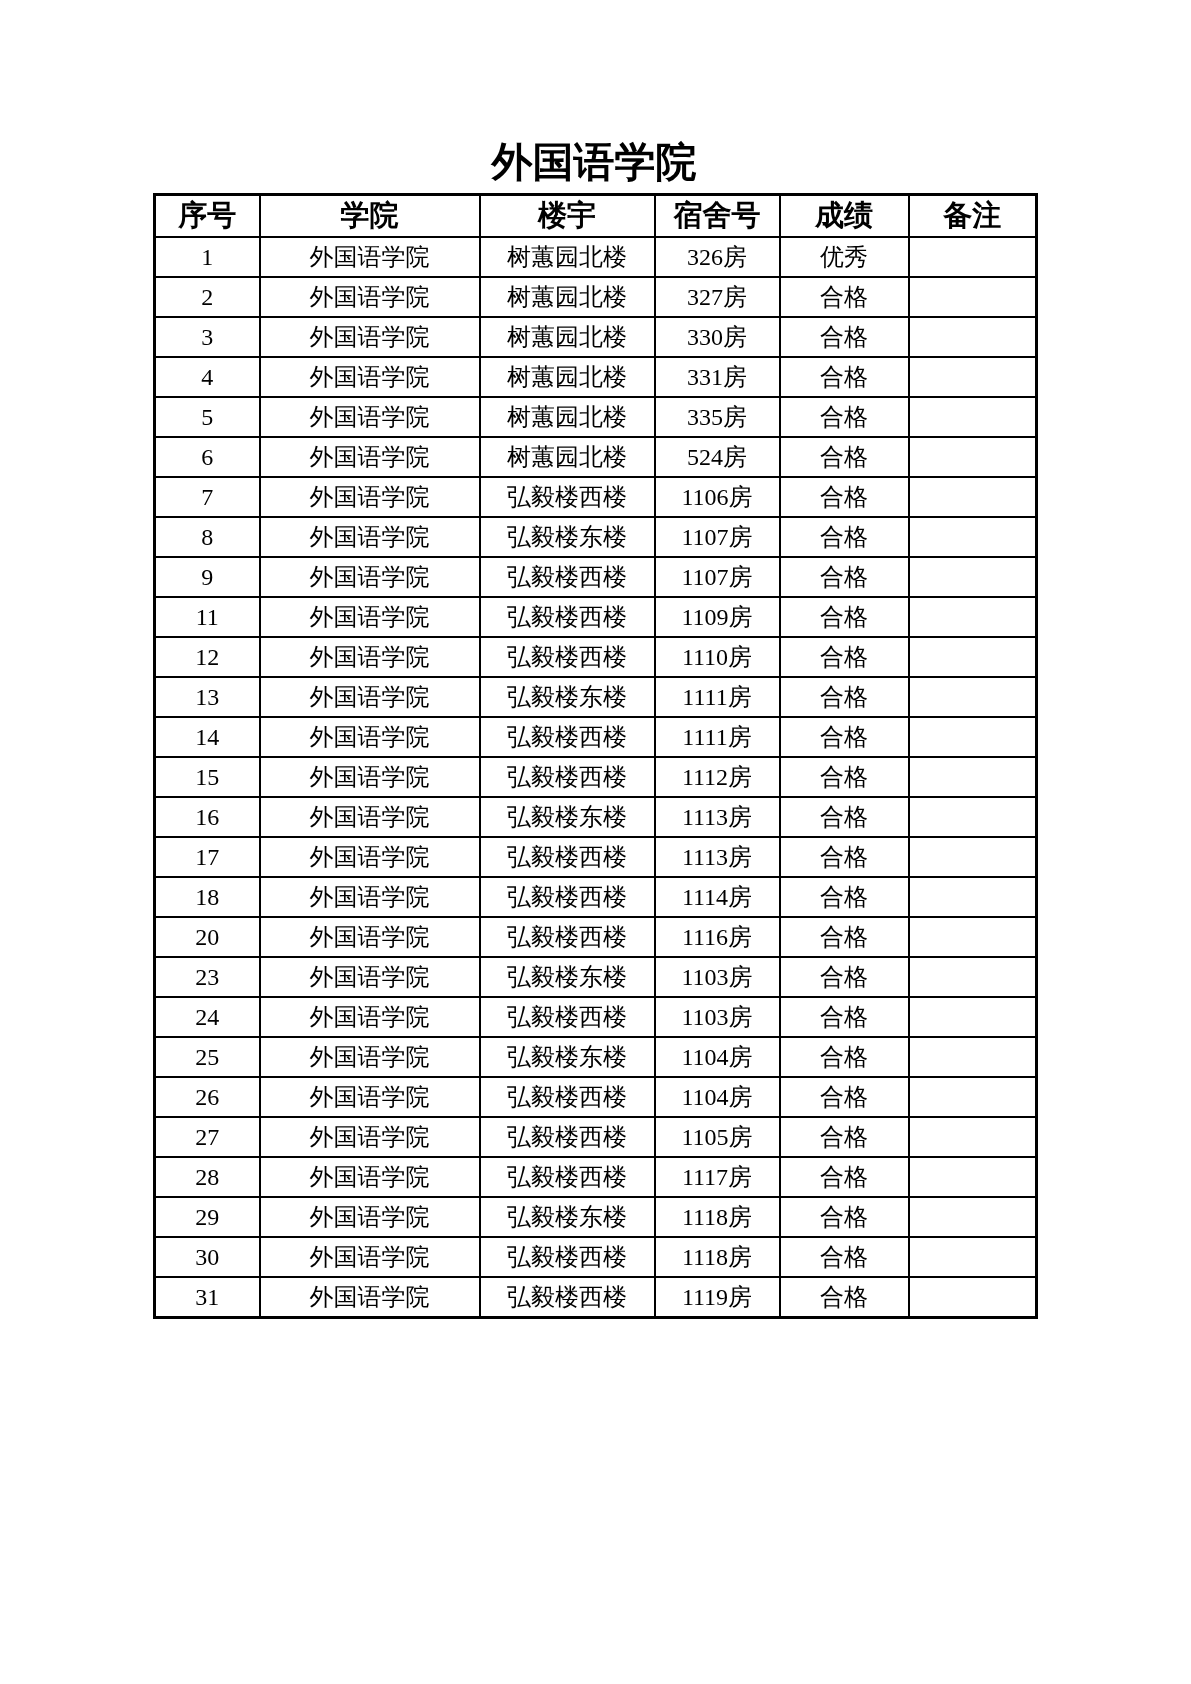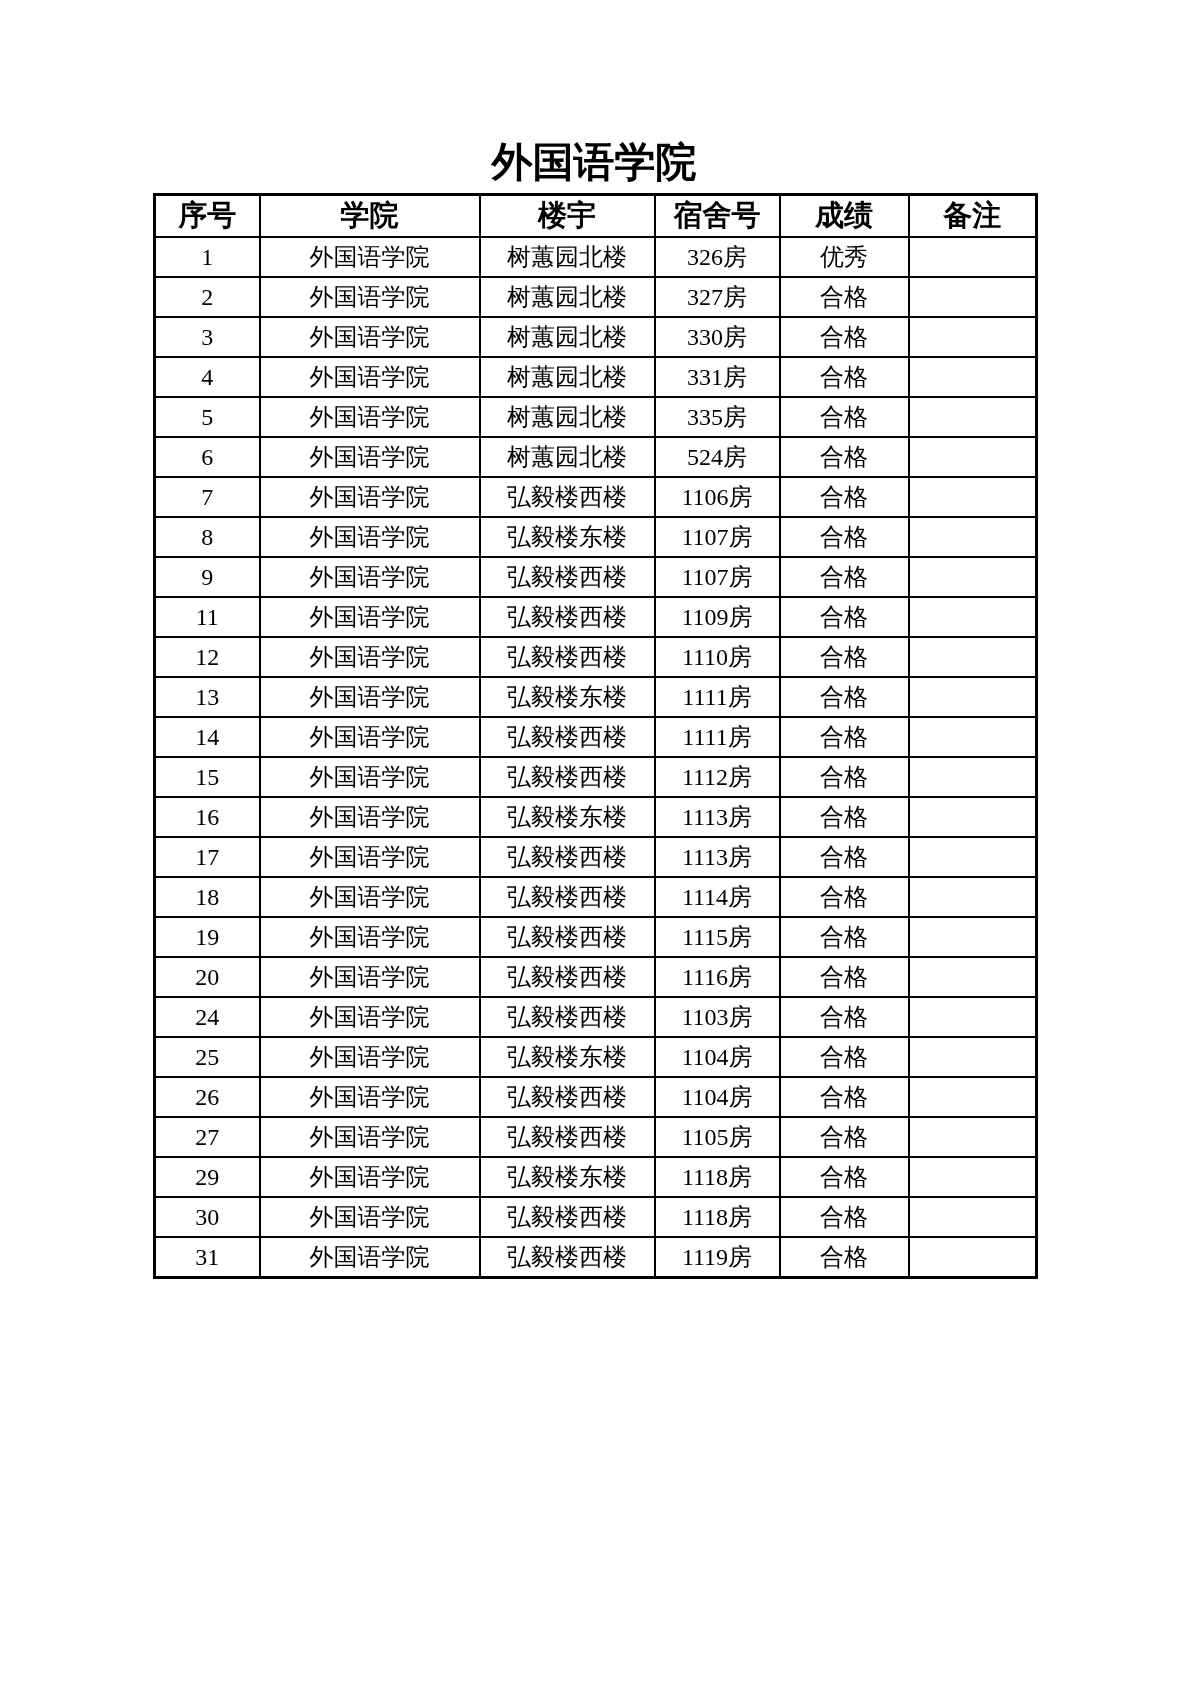--- a/index.html
+++ b/index.html
@@ -219,36 +219,36 @@
           </tr>
           <tr>
             <td>18</td>
             <td>外国语学院</td>
             <td>弘毅楼西楼</td>
             <td>1114房</td>
             <td>合格</td>
             <td></td>
           </tr>
           <tr>
-            <td>19</td>
-            <td>外国语学院</td>
-            <td>弘毅楼西楼</td>
-            <td>1115房</td>
-            <td>合格</td>
-            <td></td>
-          </tr>
-          <tr>
             <td>20</td>
             <td>外国语学院</td>
             <td>弘毅楼西楼</td>
             <td>1116房</td>
             <td>合格</td>
             <td></td>
           </tr>
           <tr>
+            <td>23</td>
+            <td>外国语学院</td>
+            <td>弘毅楼东楼</td>
+            <td>1103房</td>
+            <td>合格</td>
+            <td></td>
+          </tr>
+          <tr>
             <td>24</td>
             <td>外国语学院</td>
             <td>弘毅楼西楼</td>
             <td>1103房</td>
             <td>合格</td>
             <td></td>
           </tr>
           <tr>
             <td>25</td>
             <td>外国语学院</td>
@@ -263,20 +263,28 @@
             <td>弘毅楼西楼</td>
             <td>1104房</td>
             <td>合格</td>
             <td></td>
           </tr>
           <tr>
             <td>27</td>
             <td>外国语学院</td>
             <td>弘毅楼西楼</td>
             <td>1105房</td>
+            <td>合格</td>
+            <td></td>
+          </tr>
+          <tr>
+            <td>28</td>
+            <td>外国语学院</td>
+            <td>弘毅楼西楼</td>
+            <td>1117房</td>
             <td>合格</td>
             <td></td>
           </tr>
           <tr>
             <td>29</td>
             <td>外国语学院</td>
             <td>弘毅楼东楼</td>
             <td>1118房</td>
             <td>合格</td>
             <td></td>

